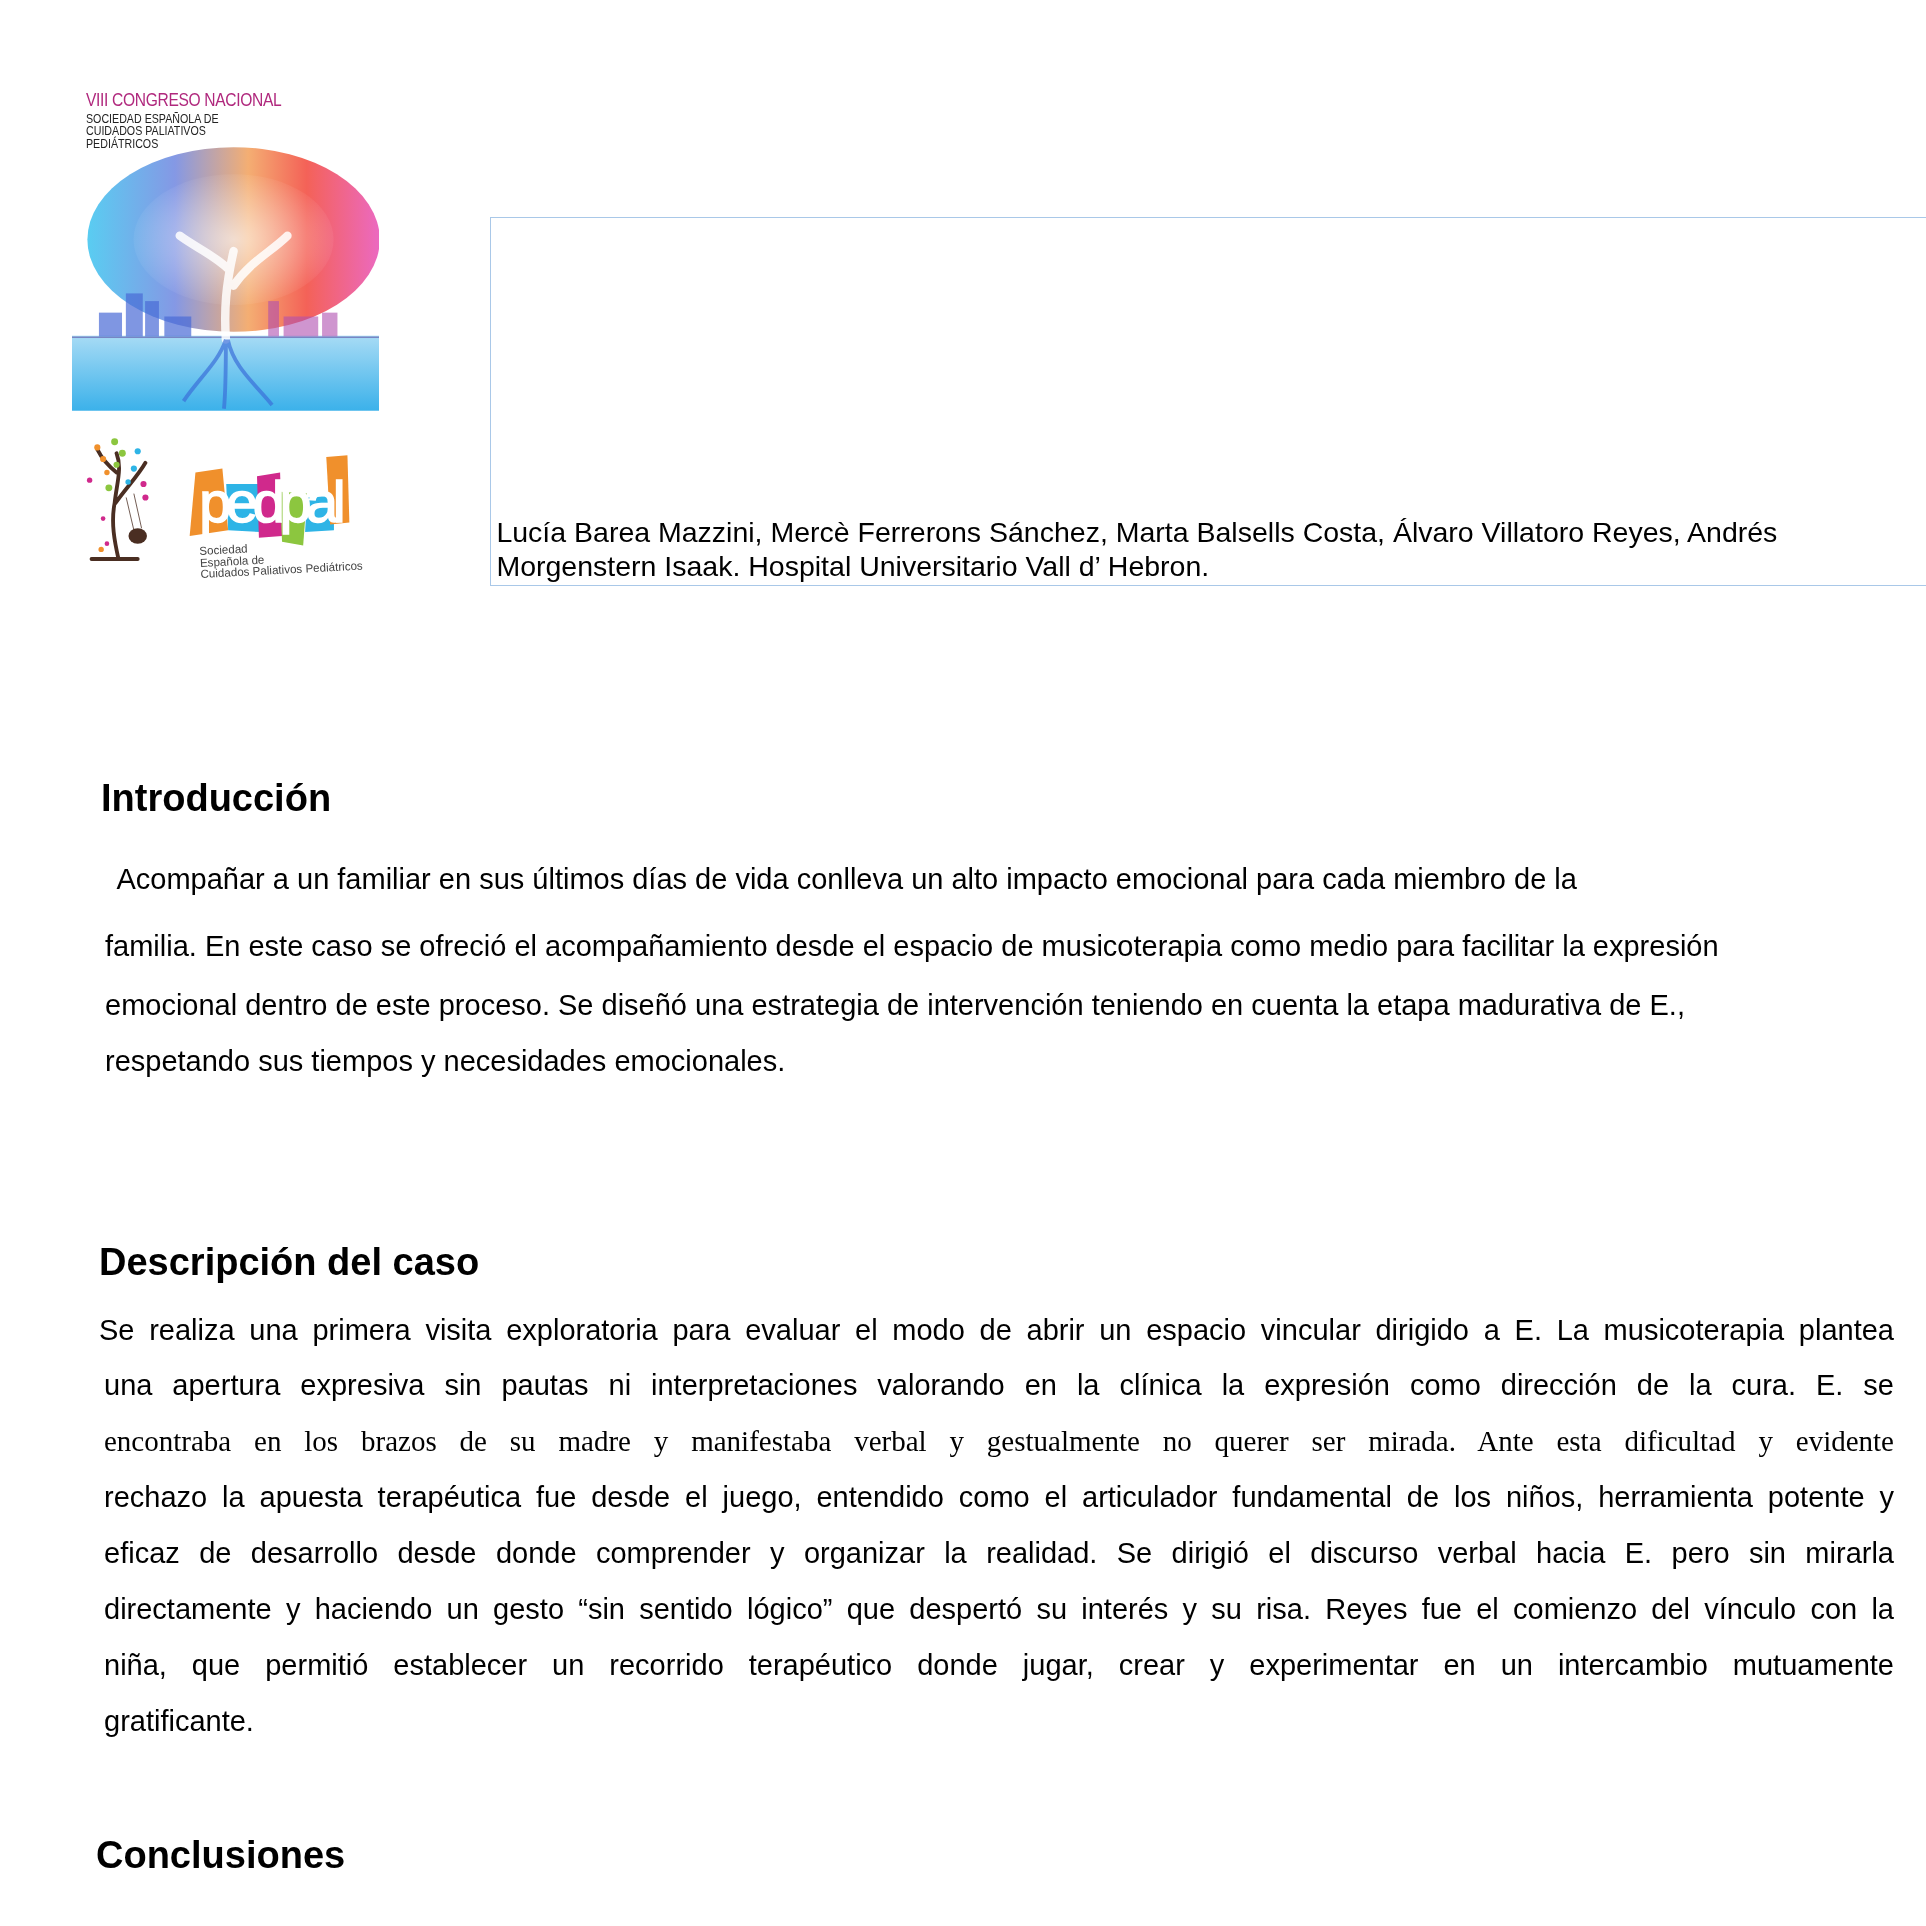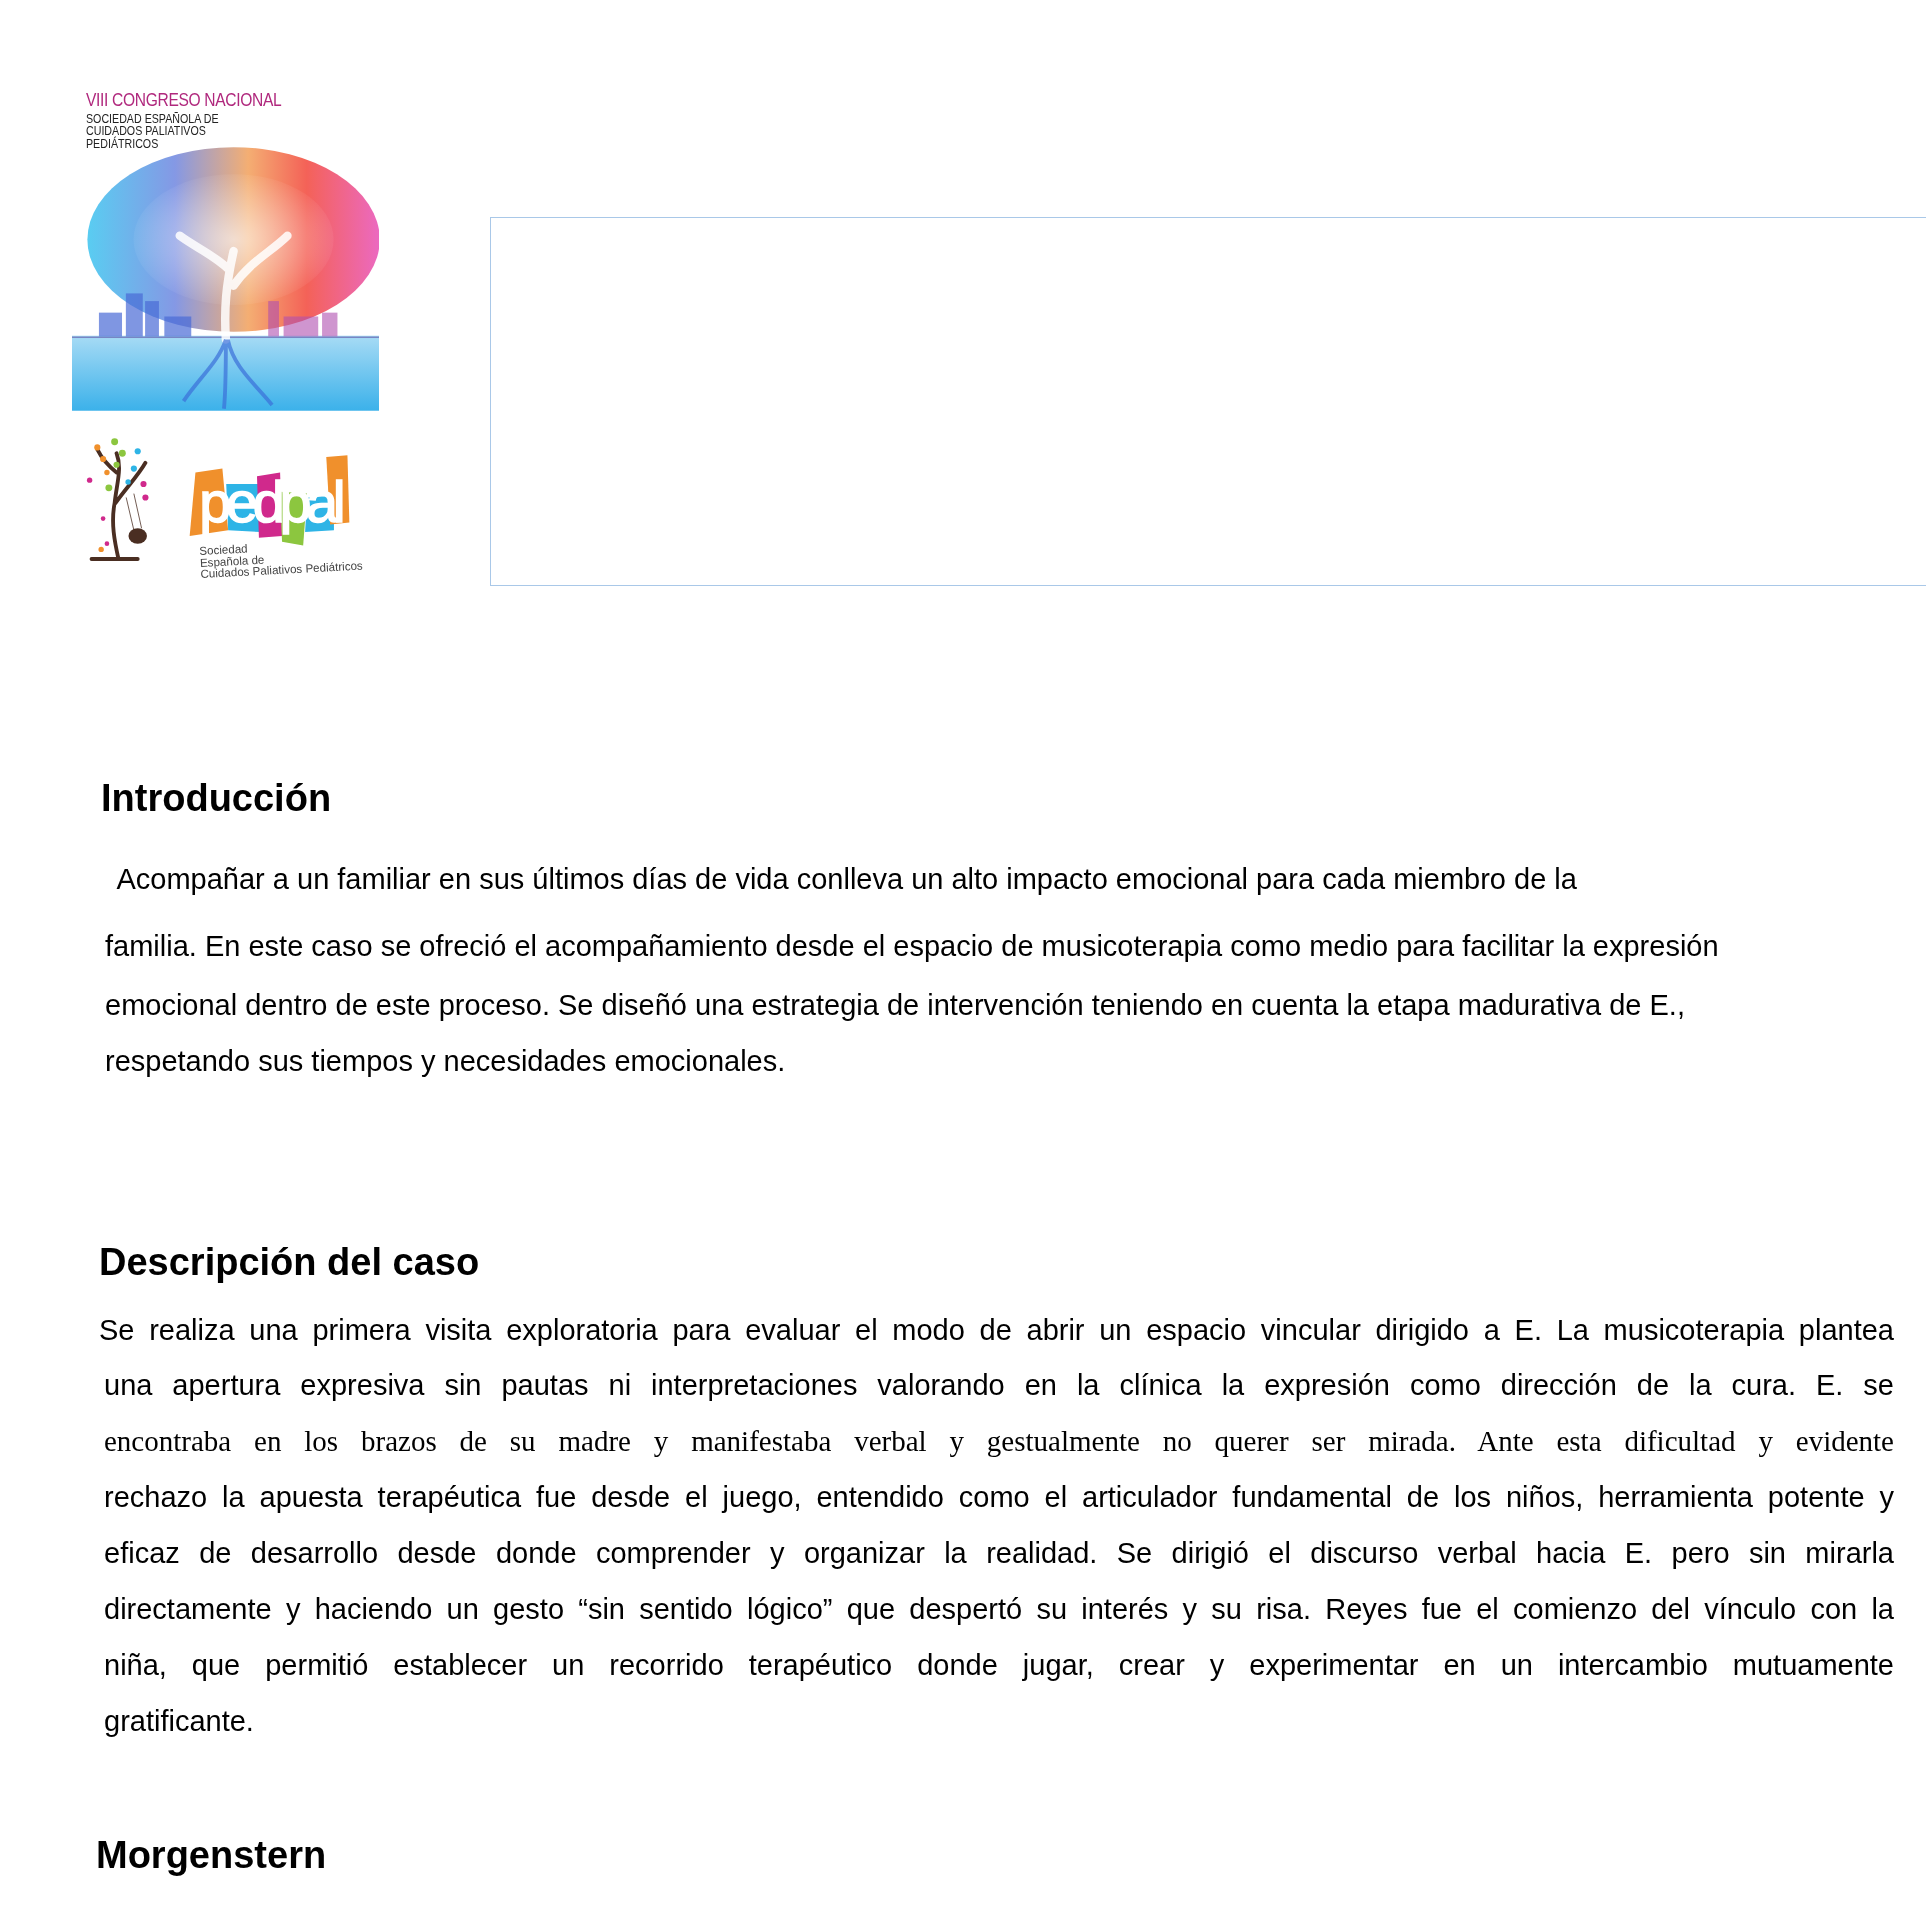--- a/index.html
+++ b/index.html
@@ -119,32 +119,33 @@
       <polygon points="640,80 695,75 700,250 650,255" fill="#f0902c"></polygon>
       <text x="310" y="250" font-family="Liberation Sans, sans-serif" font-size="150" fill="#ffffff" stroke="#ffffff" stroke-width="4" letter-spacing="-14">pedpal</text>
     </g>
   </svg>
   <div class="pedpal-sub">Sociedad
 Española de
 Cuidados Paliativos Pediátricos</div>
 </div>
 
 <div id="title-box" class="abs">
+  <div id="authors">Lucía Barea Mazzini, Mercè Ferrerons Sánchez, Marta Balsells Costa, Álvaro Villatoro Reyes, Andrés Morgenstern Isaak. Hospital Universitario Vall d’ Hebron.</div>
 </div>
 
 <div class="heading" style="left:101px; top:761px;">Introducción</div>
 <div class="line" style="left:110px; top:863px; white-space:pre;"> Acompañar a un familiar en sus últimos días de vida conlleva un alto impacto emocional para cada miembro de la</div>
 <div class="line" style="left:105px; top:930px;">familia. En este caso se ofreció el acompañamiento desde el espacio de musicoterapia como medio para facilitar la expresión</div>
 <div class="line" style="left:105px; top:989px;">emocional dentro de este proceso. Se diseñó una estrategia de intervención teniendo en cuenta la etapa madurativa de E.,</div>
 <div class="line" style="left:105px; top:1045px;">respetando sus tiempos y necesidades emocionales.</div>
 
 <div class="heading" style="left:99px; top:1225px;">Descripción del caso</div>
 <div class="line" style="left:99px; top:1314px; width:1795px; text-align:justify; text-align-last:justify;">Se realiza una primera visita exploratoria para evaluar el modo de abrir un espacio vincular dirigido a E. La musicoterapia plantea</div>
 <div class="line" style="left:104px; top:1369px; width:1790px; white-space:normal; text-align:justify; text-align-last:justify;">una apertura expresiva sin pautas ni interpretaciones valorando en la clínica la expresión como dirección de la cura. E. se</div>
 <div class="line" style="left:104px; top:1425px; width:1790px; white-space:normal; text-align:justify; text-align-last:justify;font-family:Liberation Serif, serif;">encontraba en los brazos de su madre y manifestaba verbal y gestualmente no querer ser mirada. Ante esta dificultad y evidente</div>
 <div class="line" style="left:104px; top:1481px; width:1790px; white-space:normal; text-align:justify; text-align-last:justify;">rechazo la apuesta terapéutica fue desde el juego, entendido como el articulador fundamental de los niños, herramienta potente y</div>
 <div class="line" style="left:104px; top:1537px; width:1790px; white-space:normal; text-align:justify; text-align-last:justify;">eficaz de desarrollo desde donde comprender y organizar la realidad. Se dirigió el discurso verbal hacia E. pero sin mirarla</div>
 <div class="line" style="left:104px; top:1593px; width:1790px; white-space:normal; text-align:justify; text-align-last:justify;">directamente y haciendo un gesto “sin sentido lógico” que despertó su interés y su risa. Reyes fue el comienzo del vínculo con la</div>
 <div class="line" style="left:104px; top:1649px; width:1790px; white-space:normal; text-align:justify; text-align-last:justify;">niña, que permitió establecer un recorrido terapéutico donde jugar, crear y experimentar en un intercambio mutuamente</div>
 <div class="line" style="left:104px; top:1705px;">gratificante.</div>
 
-<div class="heading" style="left:96px; top:1818px;">Morgenstern</div>
+<div class="heading" style="left:96px; top:1818px;">Conclusiones</div>
 
 
 </body></html>

